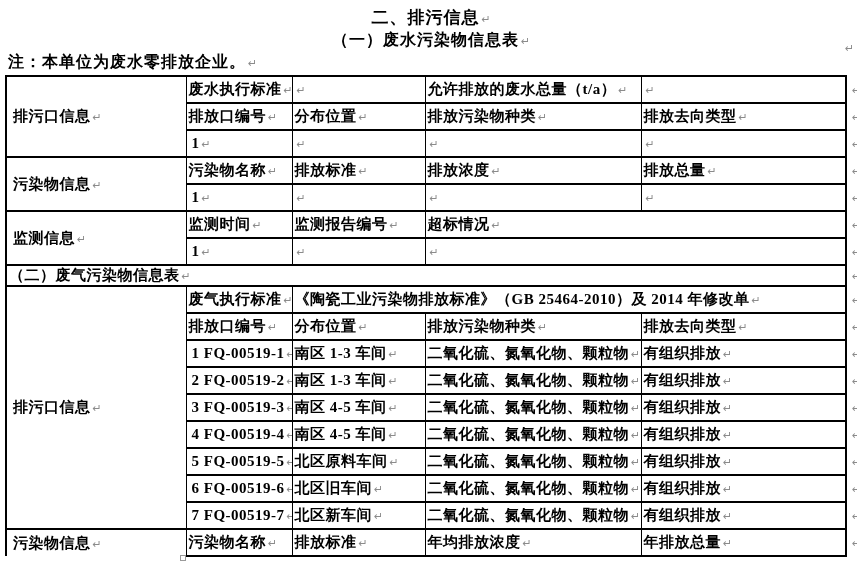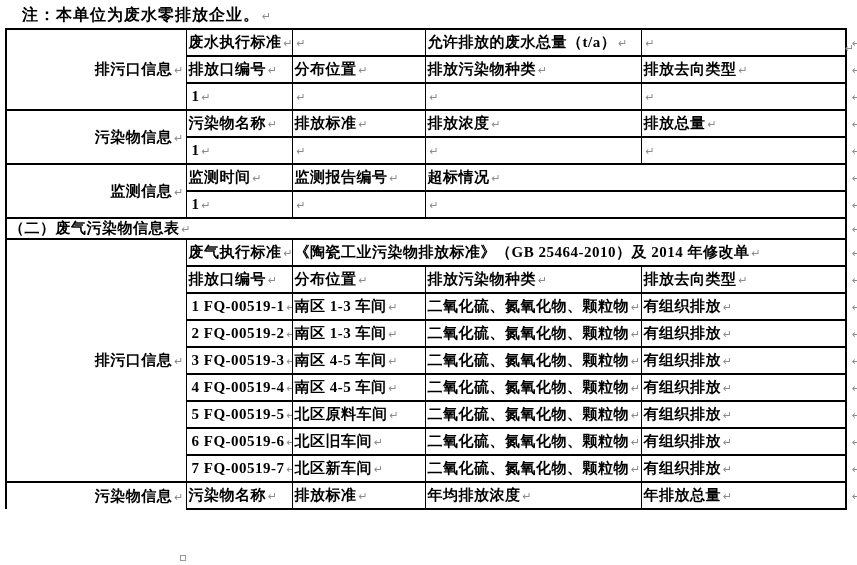--- a/index.html
+++ b/index.html
@@ -13,56 +13,58 @@
   .title {
     text-align:center; font-size:17px; font-weight:bold;
     letter-spacing:1px; margin:2px 0 1px 0;
   }
   .subtitle {
     text-align:center; font-size:16px; font-weight:bold;
     letter-spacing:1px; margin:0 0 1px 0;
   }
   .note {
     font-size:16px; font-weight:bold; letter-spacing:1px;
-    margin:1px 0 2px 17px;
+    margin:1px 0 2px 3px;
   }
   table.report {
     border-collapse:collapse; table-layout:fixed; width:852px;
   }
   td {
     font-size:15px; font-weight:bold; letter-spacing:0.5px;
     border:solid #000; border-width:2px 1px;
     padding:0 2px; vertical-align:middle; overflow:hidden; white-space:nowrap;
   }
   tr { height:27px; }
   tr.cap-row { height:20px; }
   td.first { border-left-width:2px; }
   td.last  { border-right-width:2px; }
   td.c { text-align:left; }
   td.l { text-align:left; padding-left:5px; }
-  td.sec { text-align:right; padding-left:6px; }
+  td.sec { text-align:left; padding-left:6px; }
   td.nb { border-bottom:none; }
   td.gutter {
     border:none; background:transparent; text-align:left; padding:0 0 0 3px;
   }
   .pm {
     font-family:"DejaVu Sans", sans-serif;
     font-size:11px; font-weight:normal; color:#8b8b8b;
     margin-left:2px; letter-spacing:0;
   }
   .stray-pm { position:absolute; top:42px; left:841px; }
   .sq {
     position:absolute; left:180px; top:555px; width:6px; height:6px;
     border:1px solid #9a9a9a; background:#fff;
   }
 </style>
 </head>
 <body>
 
 <div class="doc">
+  <div class="title">二、排污信息<span class="pm">↵</span></div>
+  <div class="subtitle">（一）废水污染物信息表<span class="pm">↵</span></div>
   <div class="note">注：本单位为废水零排放企业。<span class="pm">↵</span></div>
 
   <table class="report">
     <colgroup>
       <col style="width:180px">
         <col style="width:106px">
         <col style="width:133px">
       <col style="width:216px">
         <col style="width:205px">
         <col style="width:12px">

